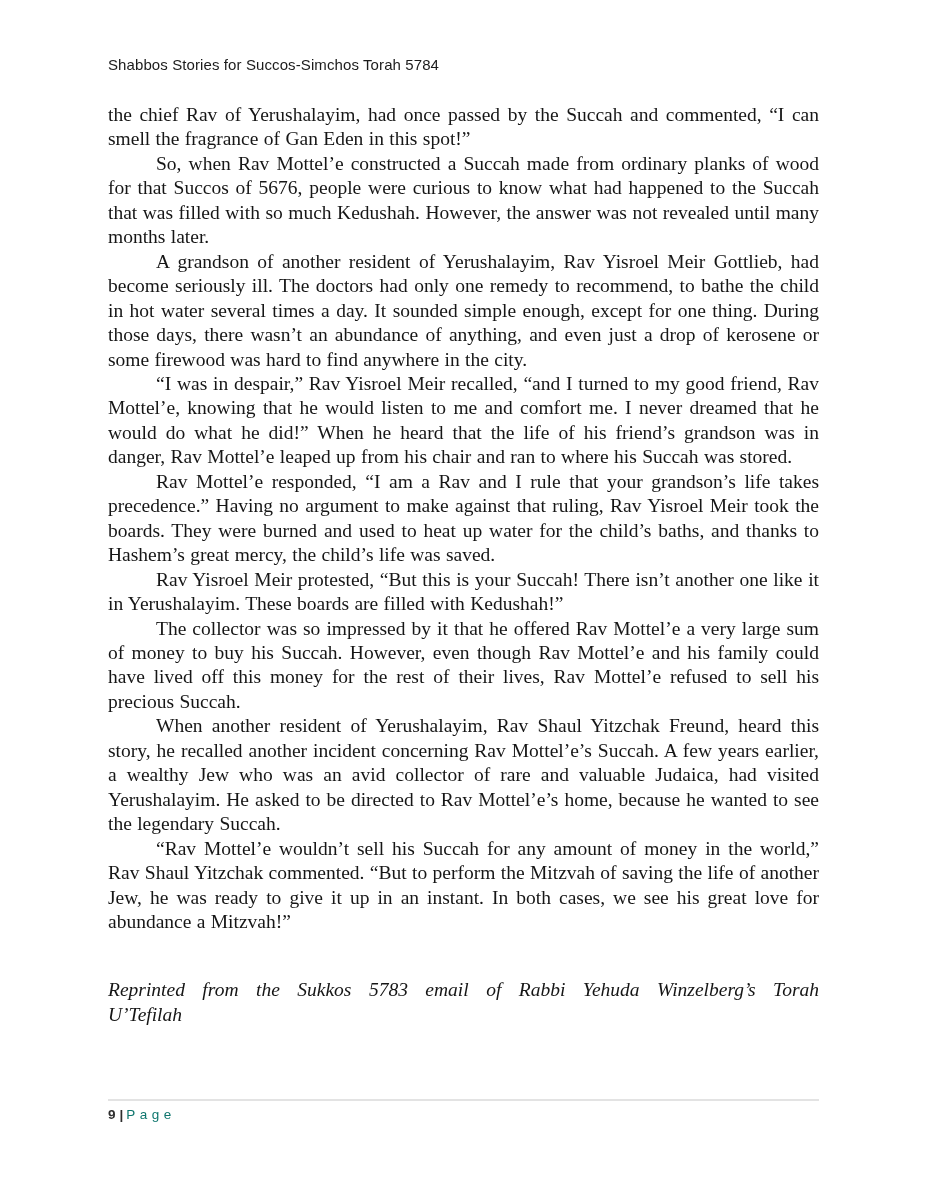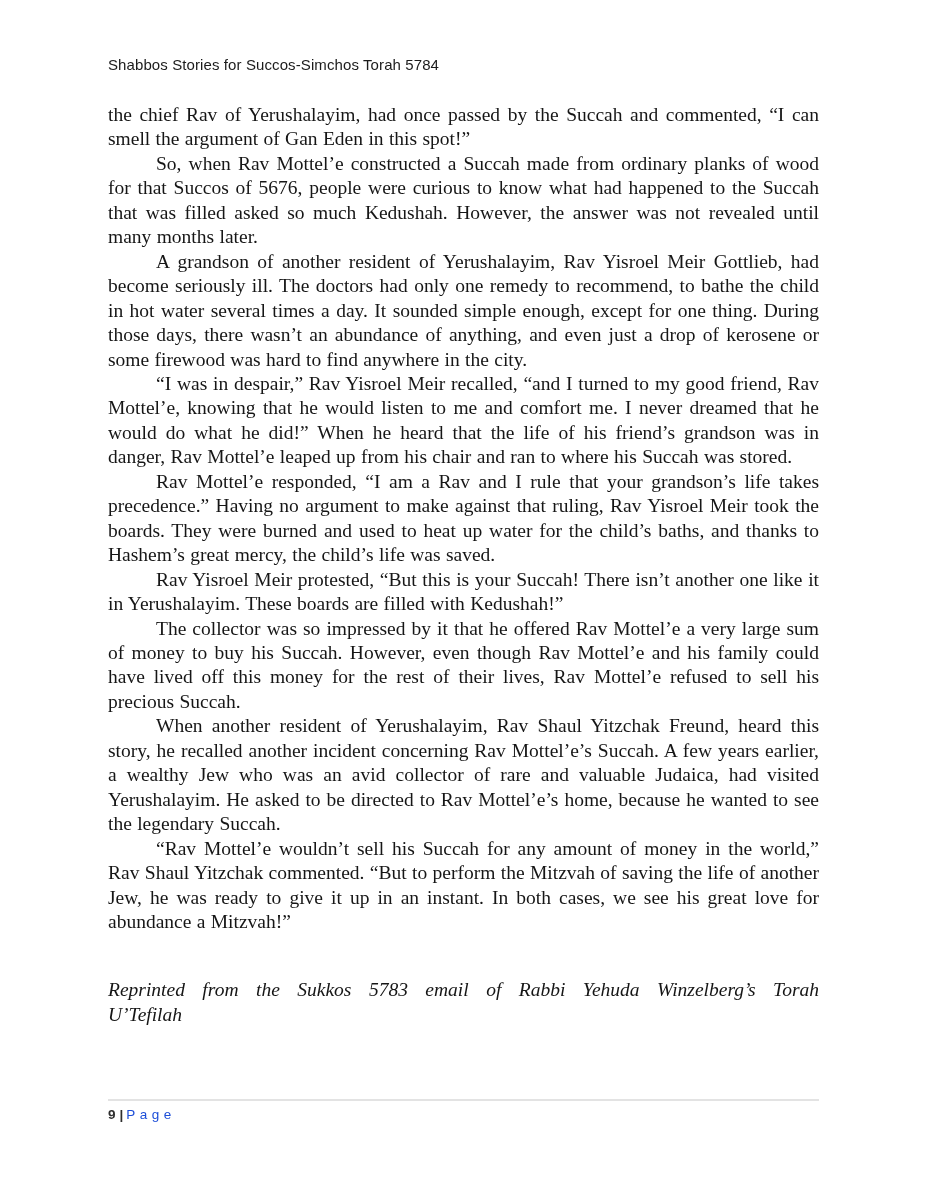--- a/index.html
+++ b/index.html
@@ -67,36 +67,36 @@
   .pagenum {
     font-weight: bold;
     color: #2e2e2e;
   }
   .pipe {
     color: #2e2e2e;
     margin: 0 3px 0 4px;
     font-weight: bold;
   }
   .pagelabel {
-    color: #1d4ed8;
+    color: #0f766e;
     letter-spacing: 4.5px;
   }
 </style>
 </head>
 <body>
 
 <div class="page">
 
   <header class="page-header">
     <span>Shabbos Stories for Succos-Simchos Torah 5784</span>
   </header>
 
   <main class="story">
-    <p class="para continuation">the chief Rav of Yerushalayim, had once passed by the Succah and commented, “I can smell the argument of Gan Eden in this spot!”</p>
-    <p class="para">So, when Rav Mottel’e constructed a Succah made from ordinary planks of wood for that Succos of 5676, people were curious to know what had happened to the Succah that was filled asked so much Kedushah. However, the answer was not revealed until many months later.</p>
+    <p class="para continuation">the chief Rav of Yerushalayim, had once passed by the Succah and commented, “I can smell the fragrance of Gan Eden in this spot!”</p>
+    <p class="para">So, when Rav Mottel’e constructed a Succah made from ordinary planks of wood for that Succos of 5676, people were curious to know what had happened to the Succah that was filled with so much Kedushah. However, the answer was not revealed until many months later.</p>
     <p class="para">A grandson of another resident of Yerushalayim, Rav Yisroel Meir Gottlieb, had become seriously ill. The doctors had only one remedy to recommend, to bathe the child in hot water several times a day. It sounded simple enough, except for one thing. During those days, there wasn’t an abundance of anything, and even just a drop of kerosene or some firewood was hard to find anywhere in the city.</p>
     <p class="para">“I was in despair,” Rav Yisroel Meir recalled, “and I turned to my good friend, Rav Mottel’e, knowing that he would listen to me and comfort me. I never dreamed that he would do what he did!” When he heard that the life of his friend’s grandson was in danger, Rav Mottel’e leaped up from his chair and ran to where his Succah was stored.</p>
     <p class="para">Rav Mottel’e responded, “I am a Rav and I rule that your grandson’s life takes precedence.” Having no argument to make against that ruling, Rav Yisroel Meir took the boards. They were burned and used to heat up water for the child’s baths, and thanks to Hashem’s great mercy, the child’s life was saved.</p>
     <p class="para">Rav Yisroel Meir protested, “But this is your Succah! There isn’t another one like it in Yerushalayim. These boards are filled with Kedushah!”</p>
     <p class="para">The collector was so impressed by it that he offered Rav Mottel’e a very large sum of money to buy his Succah. However, even though Rav Mottel’e and his family could have lived off this money for the rest of their lives, Rav Mottel’e refused to sell his precious Succah.</p>
     <p class="para">When another resident of Yerushalayim, Rav Shaul Yitzchak Freund, heard this story, he recalled another incident concerning Rav Mottel’e’s Succah. A few years earlier, a wealthy Jew who was an avid collector of rare and valuable Judaica, had visited Yerushalayim. He asked to be directed to Rav Mottel’e’s home, because he wanted to see the legendary Succah.</p>
     <p class="para">“Rav Mottel’e wouldn’t sell his Succah for any amount of money in the world,” Rav Shaul Yitzchak commented. “But to perform the Mitzvah of saving the life of another Jew, he was ready to give it up in an instant. In both cases, we see his great love for abundance a Mitzvah!”</p>
     <p class="attribution">Reprinted from the Sukkos 5783 email of Rabbi Yehuda Winzelberg’s Torah U’Tefilah</p>
   </main>
 

